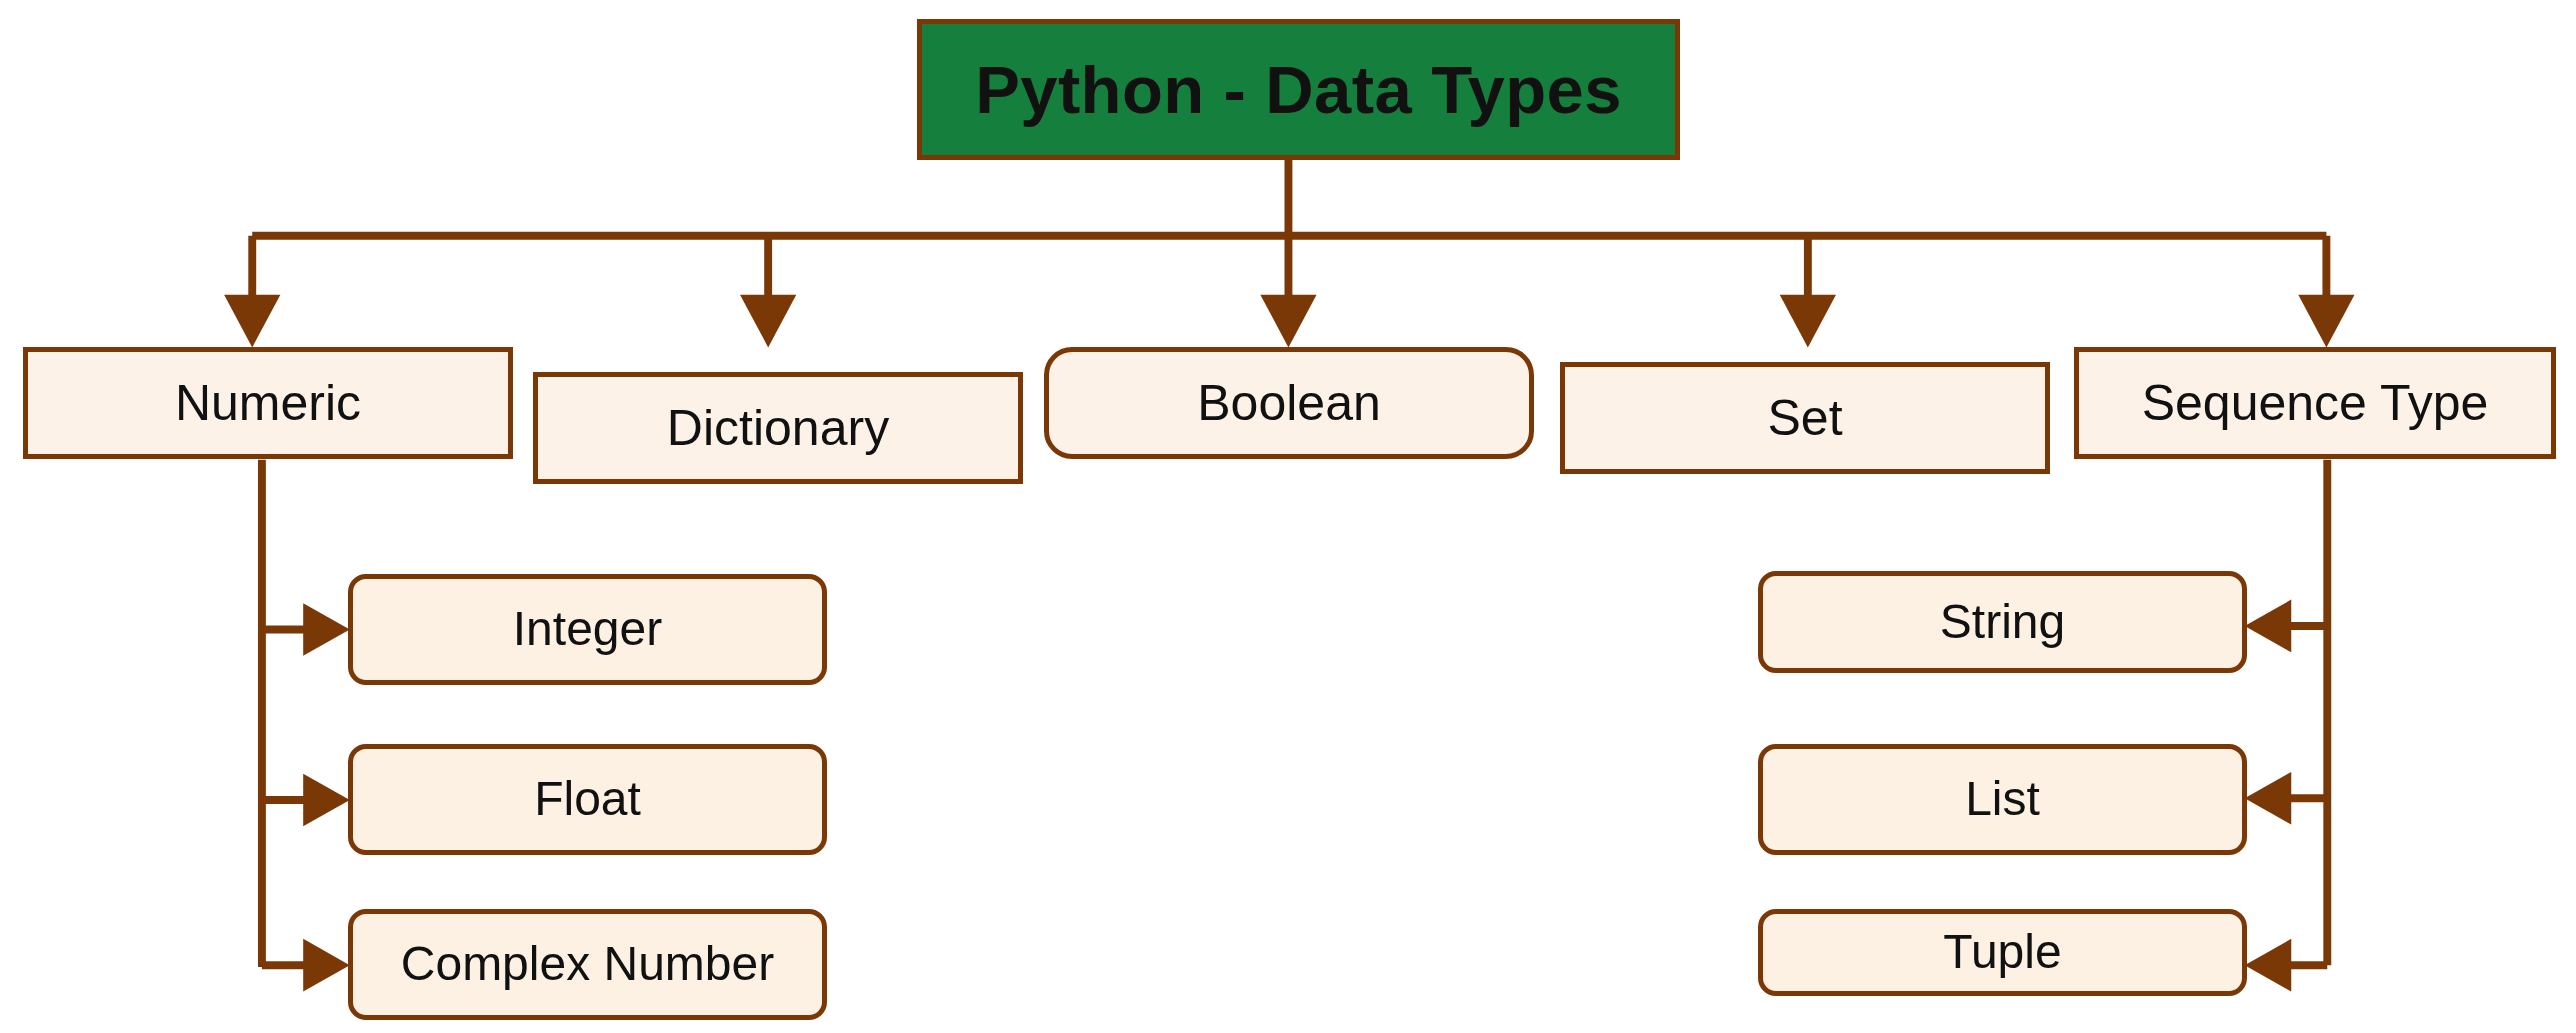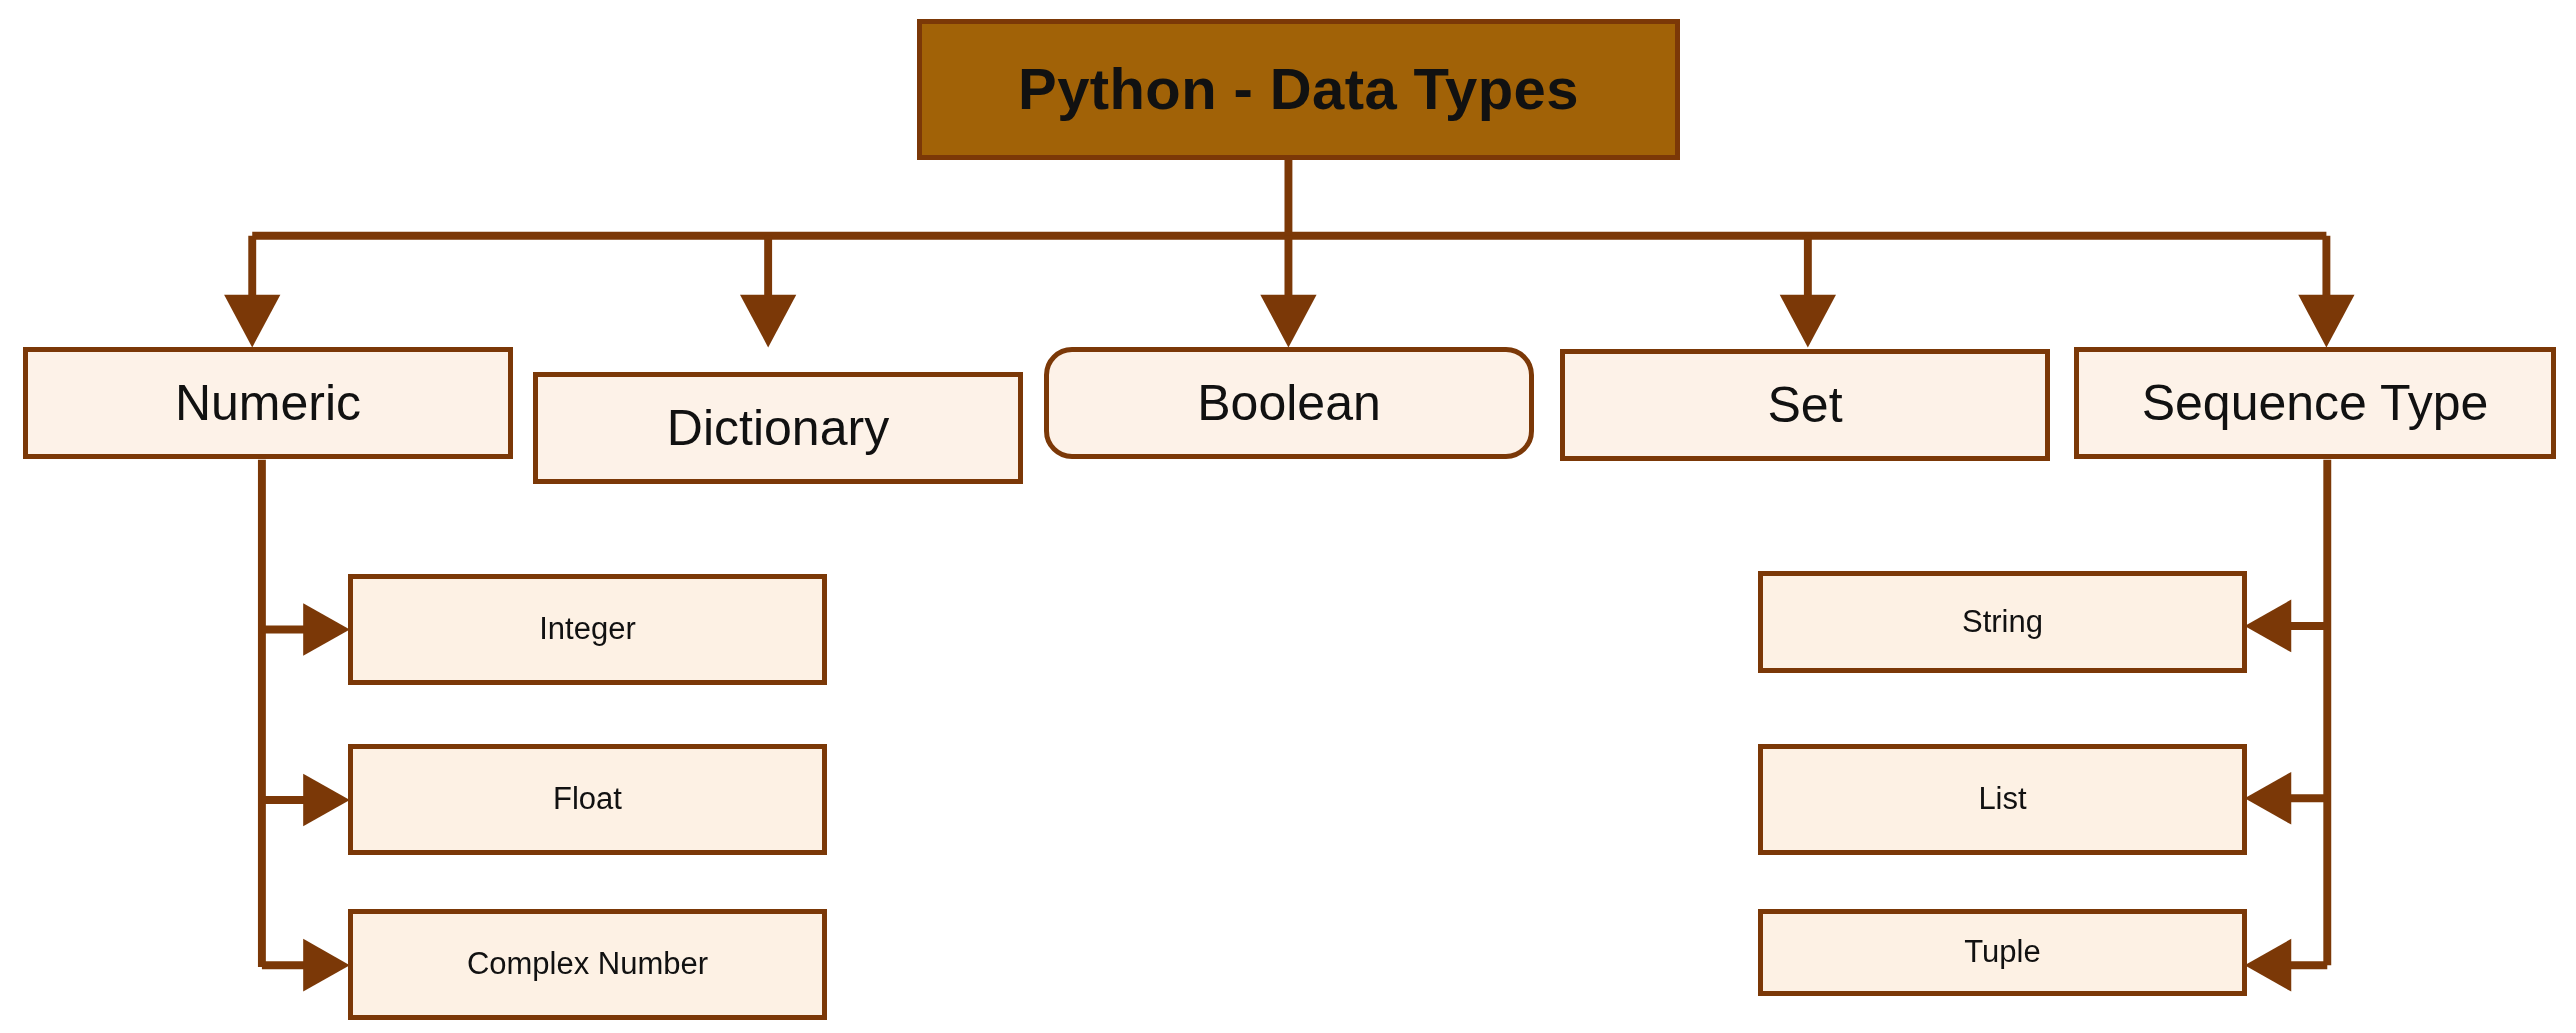--- a/index.html
+++ b/index.html
@@ -31,34 +31,35 @@
     display: flex;
     align-items: center;
     justify-content: center;
     border: 5.3px solid #7B3807;
     color: #111111;
     text-align: center;
     line-height: 1.05;
     white-space: nowrap;
   }
   .node.root {
-    background: #a16207;
+    background: #15803d;
     font-weight: bold;
-    font-size: 58px;
+    font-size: 67px;
     letter-spacing: 0.4px;
   }
   .node.level2 {
     background: #FDF2E8;
     font-weight: normal;
     font-size: 50px;
   }
   .node.level3 {
     background: #FDF1E4;
     font-weight: normal;
-    font-size: 31px;
+    font-size: 48px;
+    border-radius: 18px;
   }
   .node-label {
     display: block;
   }
 </style>
 </head>
 <body>
 
 <div id="canvas">
 
@@ -118,21 +119,21 @@
   </div>
 
   <div class="node level2" style="left:533px; top:347px; width:490px; height:112px;margin-top:25px;">
     <span class="node-label">Dictionary</span>
   </div>
 
   <div class="node level2" style="left:1044px; top:347px; width:490px; height:112px;border-radius:28px;">
     <span class="node-label">Boolean</span>
   </div>
 
-  <div class="node level2" style="left:1560px; top:349px; width:490px; height:112px;">
+  <div class="node level2" style="left:1560px; top:362px; width:490px; height:112px;">
     <span class="node-label">Set</span>
   </div>
 
   <div class="node level2" style="left:2074px; top:347px; width:482px; height:112px;">
     <span class="node-label">Sequence Type</span>
   </div>
 
   <div class="node level3" style="left:348px; top:574px; width:479px; height:111px;">
     <span class="node-label">Integer</span>
   </div>

